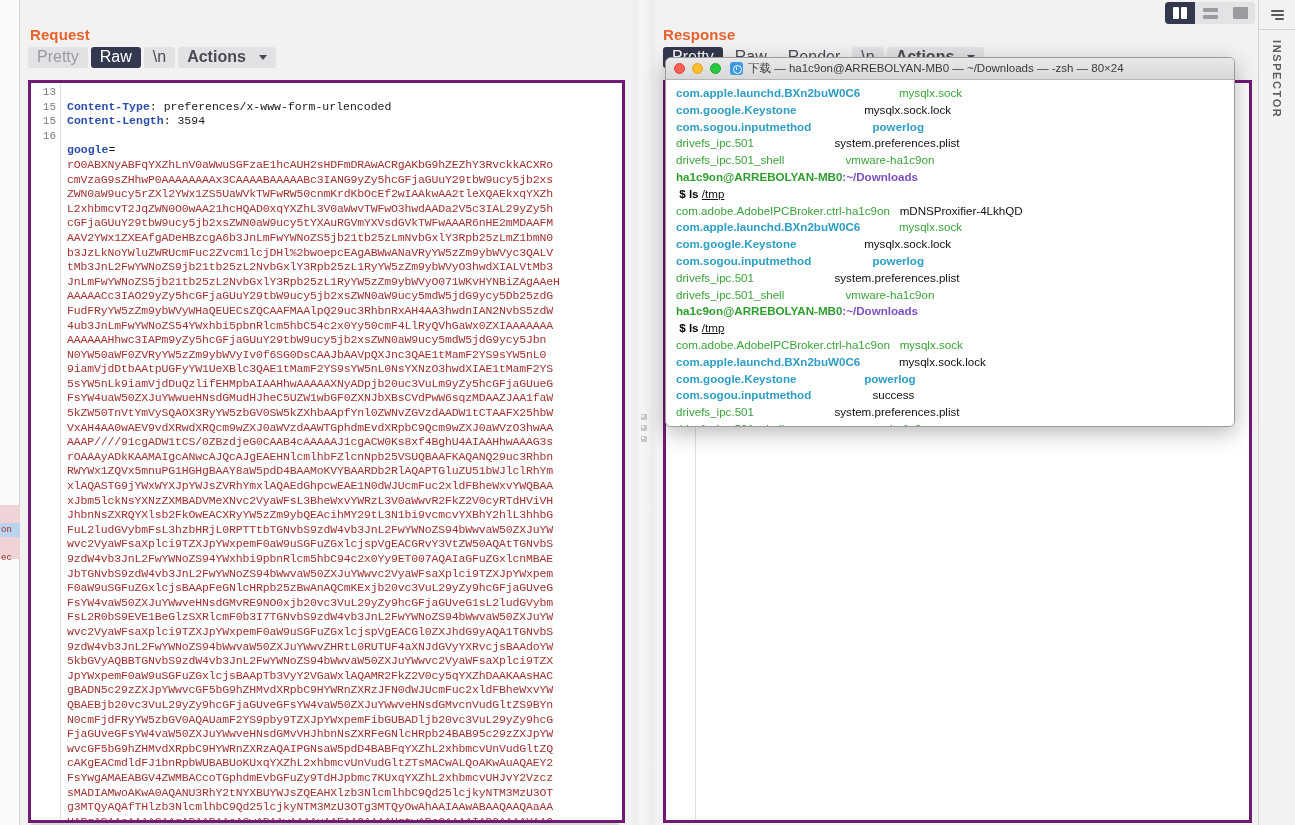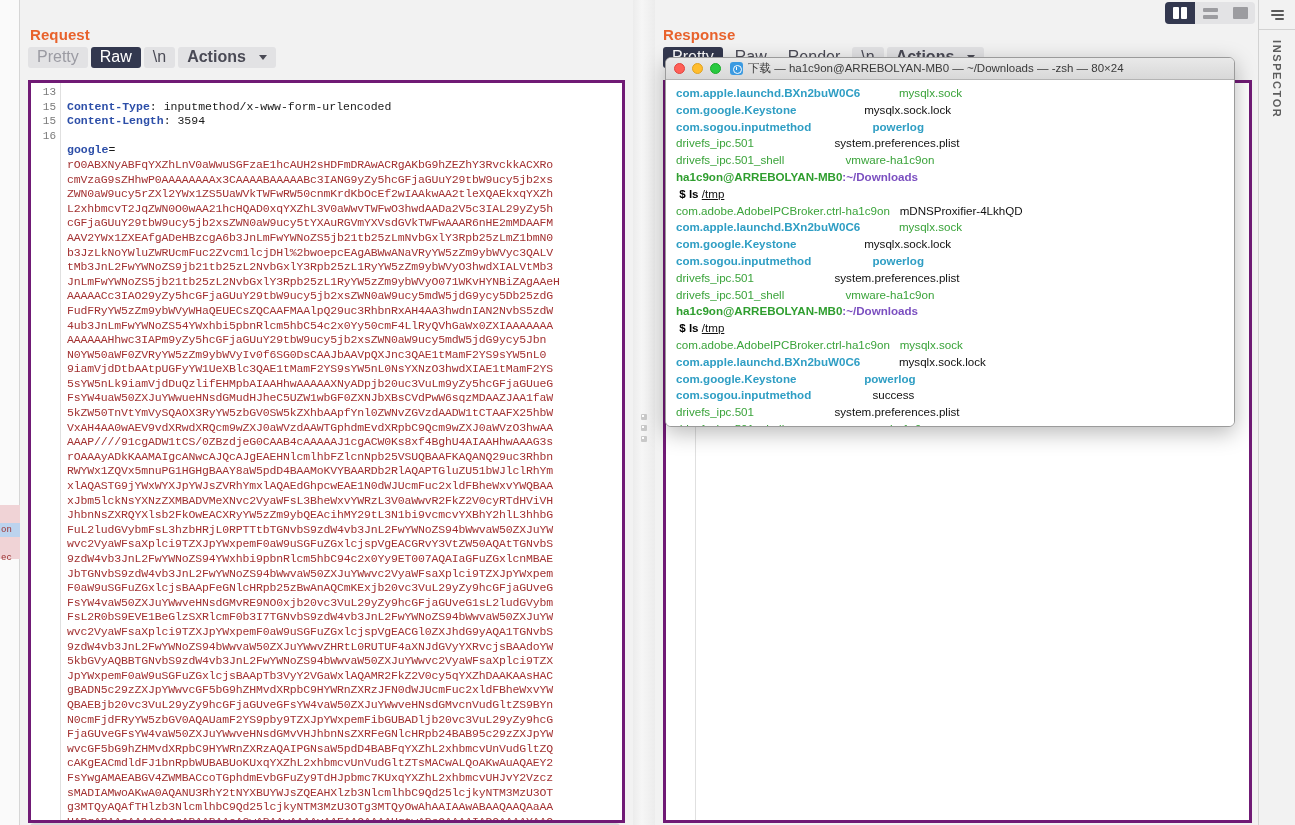--- a/index.html
+++ b/index.html
@@ -339,21 +339,21 @@
     </div>
 
     <div class="editor">
       <div class="gutter" id="req-gutter">
           <div>13</div>
           <div>15</div>
           <div>15</div>
           <div>16</div>
         </div>
       <div class="code">
-<span class="hdr-key">Content-Type</span><span class="hdr-val">:</span><span class="hdr-val"> inputmethod/x-www-form-urlencoded</span>
+<span class="hdr-key">Content-Type</span><span class="hdr-val">:</span><span class="hdr-val"> preferences/x-www-form-urlencoded</span>
 <span class="hdr-key">Content-Length</span><span class="hdr-val">:</span><span class="hdr-val"> 3594</span>
 
 <span class="payload-key">google</span><span class="hdr-val">=</span>
 <span id="payload-block"><span class="b64">rO0ABXNyABFqYXZhLnV0aWwuSGFzaE1hcAUH2sHDFmDRAwACRgAKbG9hZEZhY3RvckkACXRo</span><span class="b64">cmVzaG9sZHhwP0AAAAAAAAx3CAAAABAAAAABc3IANG9yZy5hcGFjaGUuY29tbW9ucy5jb2xs</span><span class="b64">ZWN0aW9ucy5rZXl2YWx1ZS5UaWVkTWFwRW50cnmKrdKbOcEf2wIAAkwAA2tleXQAEkxqYXZh</span><span class="b64">L2xhbmcvT2JqZWN0O0wAA21hcHQAD0xqYXZhL3V0aWwvTWFwO3hwdAADa2V5c3IAL29yZy5h</span><span class="b64">cGFjaGUuY29tbW9ucy5jb2xsZWN0aW9ucy5tYXAuRGVmYXVsdGVkTWFwAAAR6nHE2mMDAAFM</span><span class="b64">AAV2YWx1ZXEAfgADeHBzcgA6b3JnLmFwYWNoZS5jb21tb25zLmNvbGxlY3Rpb25zLmZ1bmN0</span><span class="b64">b3JzLkNoYWluZWRUcmFuc2Zvcm1lcjDHl%2bwoepcEAgABWwANaVRyYW5zZm9ybWVyc3QALV</span><span class="b64">tMb3JnL2FwYWNoZS9jb21tb25zL2NvbGxlY3Rpb25zL1RyYW5zZm9ybWVyO3hwdXIALVtMb3</span><span class="b64">JnLmFwYWNoZS5jb21tb25zL2NvbGxlY3Rpb25zL1RyYW5zZm9ybWVyO071WKvHYNBiZAgAAeH</span><span class="b64">AAAAACc3IAO29yZy5hcGFjaGUuY29tbW9ucy5jb2xsZWN0aW9ucy5mdW5jdG9ycy5Db25zdG</span><span class="b64">FudFRyYW5zZm9ybWVyWHaQEUECsZQCAAFMAAlpQ29uc3RhbnRxAH4AA3hwdnIAN2NvbS5zdW</span><span class="b64">4ub3JnLmFwYWNoZS54YWxhbi5pbnRlcm5hbC54c2x0Yy50cmF4LlRyQVhGaWx0ZXIAAAAAAA</span><span class="b64">AAAAAAHhwc3IAPm9yZy5hcGFjaGUuY29tbW9ucy5jb2xsZWN0aW9ucy5mdW5jdG9ycy5Jbn</span><span class="b64">N0YW50aWF0ZVRyYW5zZm9ybWVyIv0f6SG0DsCAAJbAAVpQXJnc3QAE1tMamF2YS9sYW5nL0</span><span class="b64">9iamVjdDtbAAtpUGFyYW1UeXBlc3QAE1tMamF2YS9sYW5nL0NsYXNzO3hwdXIAE1tMamF2YS</span><span class="b64">5sYW5nLk9iamVjdDuQzlifEHMpbAIAAHhwAAAAAXNyADpjb20uc3VuLm9yZy5hcGFjaGUueG</span><span class="b64">FsYW4uaW50ZXJuYWwueHNsdGMudHJheC5UZW1wbGF0ZXNJbXBsCVdPwW6sqzMDAAZJAA1faW</span><span class="b64">5kZW50TnVtYmVySQAOX3RyYW5zbGV0SW5kZXhbAApfYnl0ZWNvZGVzdAADW1tCTAAFX25hbW</span><span class="b64">VxAH4AA0wAEV9vdXRwdXRQcm9wZXJ0aWVzdAAWTGphdmEvdXRpbC9Qcm9wZXJ0aWVzO3hwAA</span><span class="b64">AAAP////91cgADW1tCS/0ZBzdjeG0CAAB4cAAAAAJ1cgACW0Ks8xf4BghU4AIAAHhwAAAG3s</span><span class="b64">rOAAAyADkKAAMAIgcANwcAJQcAJgEAEHNlcmlhbFZlcnNpb25VSUQBAAFKAQANQ29uc3Rhbn</span><span class="b64">RWYWx1ZQVx5mnuPG1HGHgBAAY8aW5pdD4BAAMoKVYBAARDb2RlAQAPTGluZU51bWJlclRhYm</span><span class="b64">xlAQASTG9jYWxWYXJpYWJsZVRhYmxlAQAEdGhpcwEAE1N0dWJUcmFuc2xldFBheWxvYWQBAA</span><span class="b64">xJbm5lckNsYXNzZXMBADVMeXNvc2VyaWFsL3BheWxvYWRzL3V0aWwvR2FkZ2V0cyRTdHViVH</span><span class="b64">JhbnNsZXRQYXlsb2FkOwEACXRyYW5zZm9ybQEAcihMY29tL3N1bi9vcmcvYXBhY2hlL3hhbG</span><span class="b64">FuL2ludGVybmFsL3hzbHRjL0RPTTtbTGNvbS9zdW4vb3JnL2FwYWNoZS94bWwvaW50ZXJuYW</span><span class="b64">wvc2VyaWFsaXplci9TZXJpYWxpemF0aW9uSGFuZGxlcjspVgEACGRvY3VtZW50AQAtTGNvbS</span><span class="b64">9zdW4vb3JnL2FwYWNoZS94YWxhbi9pbnRlcm5hbC94c2x0Yy9ET007AQAIaGFuZGxlcnMBAE</span><span class="b64">JbTGNvbS9zdW4vb3JnL2FwYWNoZS94bWwvaW50ZXJuYWwvc2VyaWFsaXplci9TZXJpYWxpem</span><span class="b64">F0aW9uSGFuZGxlcjsBAApFeGNlcHRpb25zBwAnAQCmKExjb20vc3VuL29yZy9hcGFjaGUveG</span><span class="b64">FsYW4vaW50ZXJuYWwveHNsdGMvRE9NO0xjb20vc3VuL29yZy9hcGFjaGUveG1sL2ludGVybm</span><span class="b64">FsL2R0bS9EVE1BeGlzSXRlcmF0b3I7TGNvbS9zdW4vb3JnL2FwYWNoZS94bWwvaW50ZXJuYW</span><span class="b64">wvc2VyaWFsaXplci9TZXJpYWxpemF0aW9uSGFuZGxlcjspVgEACGl0ZXJhdG9yAQA1TGNvbS</span><span class="b64">9zdW4vb3JnL2FwYWNoZS94bWwvaW50ZXJuYWwvZHRtL0RUTUF4aXNJdGVyYXRvcjsBAAdoYW</span><span class="b64">5kbGVyAQBBTGNvbS9zdW4vb3JnL2FwYWNoZS94bWwvaW50ZXJuYWwvc2VyaWFsaXplci9TZX</span><span class="b64">JpYWxpemF0aW9uSGFuZGxlcjsBAApTb3VyY2VGaWxlAQAMR2FkZ2V0cy5qYXZhDAAKAAsHAC</span><span class="b64">gBADN5c29zZXJpYWwvcGF5bG9hZHMvdXRpbC9HYWRnZXRzJFN0dWJUcmFuc2xldFBheWxvYW</span><span class="b64">QBAEBjb20vc3VuL29yZy9hcGFjaGUveGFsYW4vaW50ZXJuYWwveHNsdGMvcnVudGltZS9BYn</span><span class="b64">N0cmFjdFRyYW5zbGV0AQAUamF2YS9pby9TZXJpYWxpemFibGUBADljb20vc3VuL29yZy9hcG</span><span class="b64">FjaGUveGFsYW4vaW50ZXJuYWwveHNsdGMvVHJhbnNsZXRFeGNlcHRpb24BAB95c29zZXJpYW</span><span class="b64">wvcGF5bG9hZHMvdXRpbC9HYWRnZXRzAQAIPGNsaW5pdD4BABFqYXZhL2xhbmcvUnVudGltZQ</span><span class="b64">cAKgEACmdldFJ1bnRpbWUBABUoKUxqYXZhL2xhbmcvUnVudGltZTsMACwALQoAKwAuAQAEY2</span><span class="b64">FsYwgAMAEABGV4ZWMBACcoTGphdmEvbGFuZy9TdHJpbmc7KUxqYXZhL2xhbmcvUHJvY2Vzcz</span><span class="b64">sMADIAMwoAKwA0AQANU3RhY2tNYXBUYWJsZQEAHXlzb3NlcmlhbC9Qd25lcjkyNTM3MzU3OT</span><span class="b64">g3MTQyAQAfTHlzb3NlcmlhbC9Qd25lcjkyNTM3MzU3OTg3MTQyOwAhAAIAAwABAAQAAQAaAA</span><span class="b64">UABgABAAcAAAACAAgABAABAAoACwABAAwAAAAvAAEAAQAAAAUqtwABsQAAAAIADQAAAAYAAQ</span></span></div>
     </div>
 
     <div class="vscroll" style="left:620px;">
       <div class="thumb" style="top:655px;height:80px;"></div>
     </div>
     <div class="hscroll" style="left:10px;width:600px;top:806px;">

